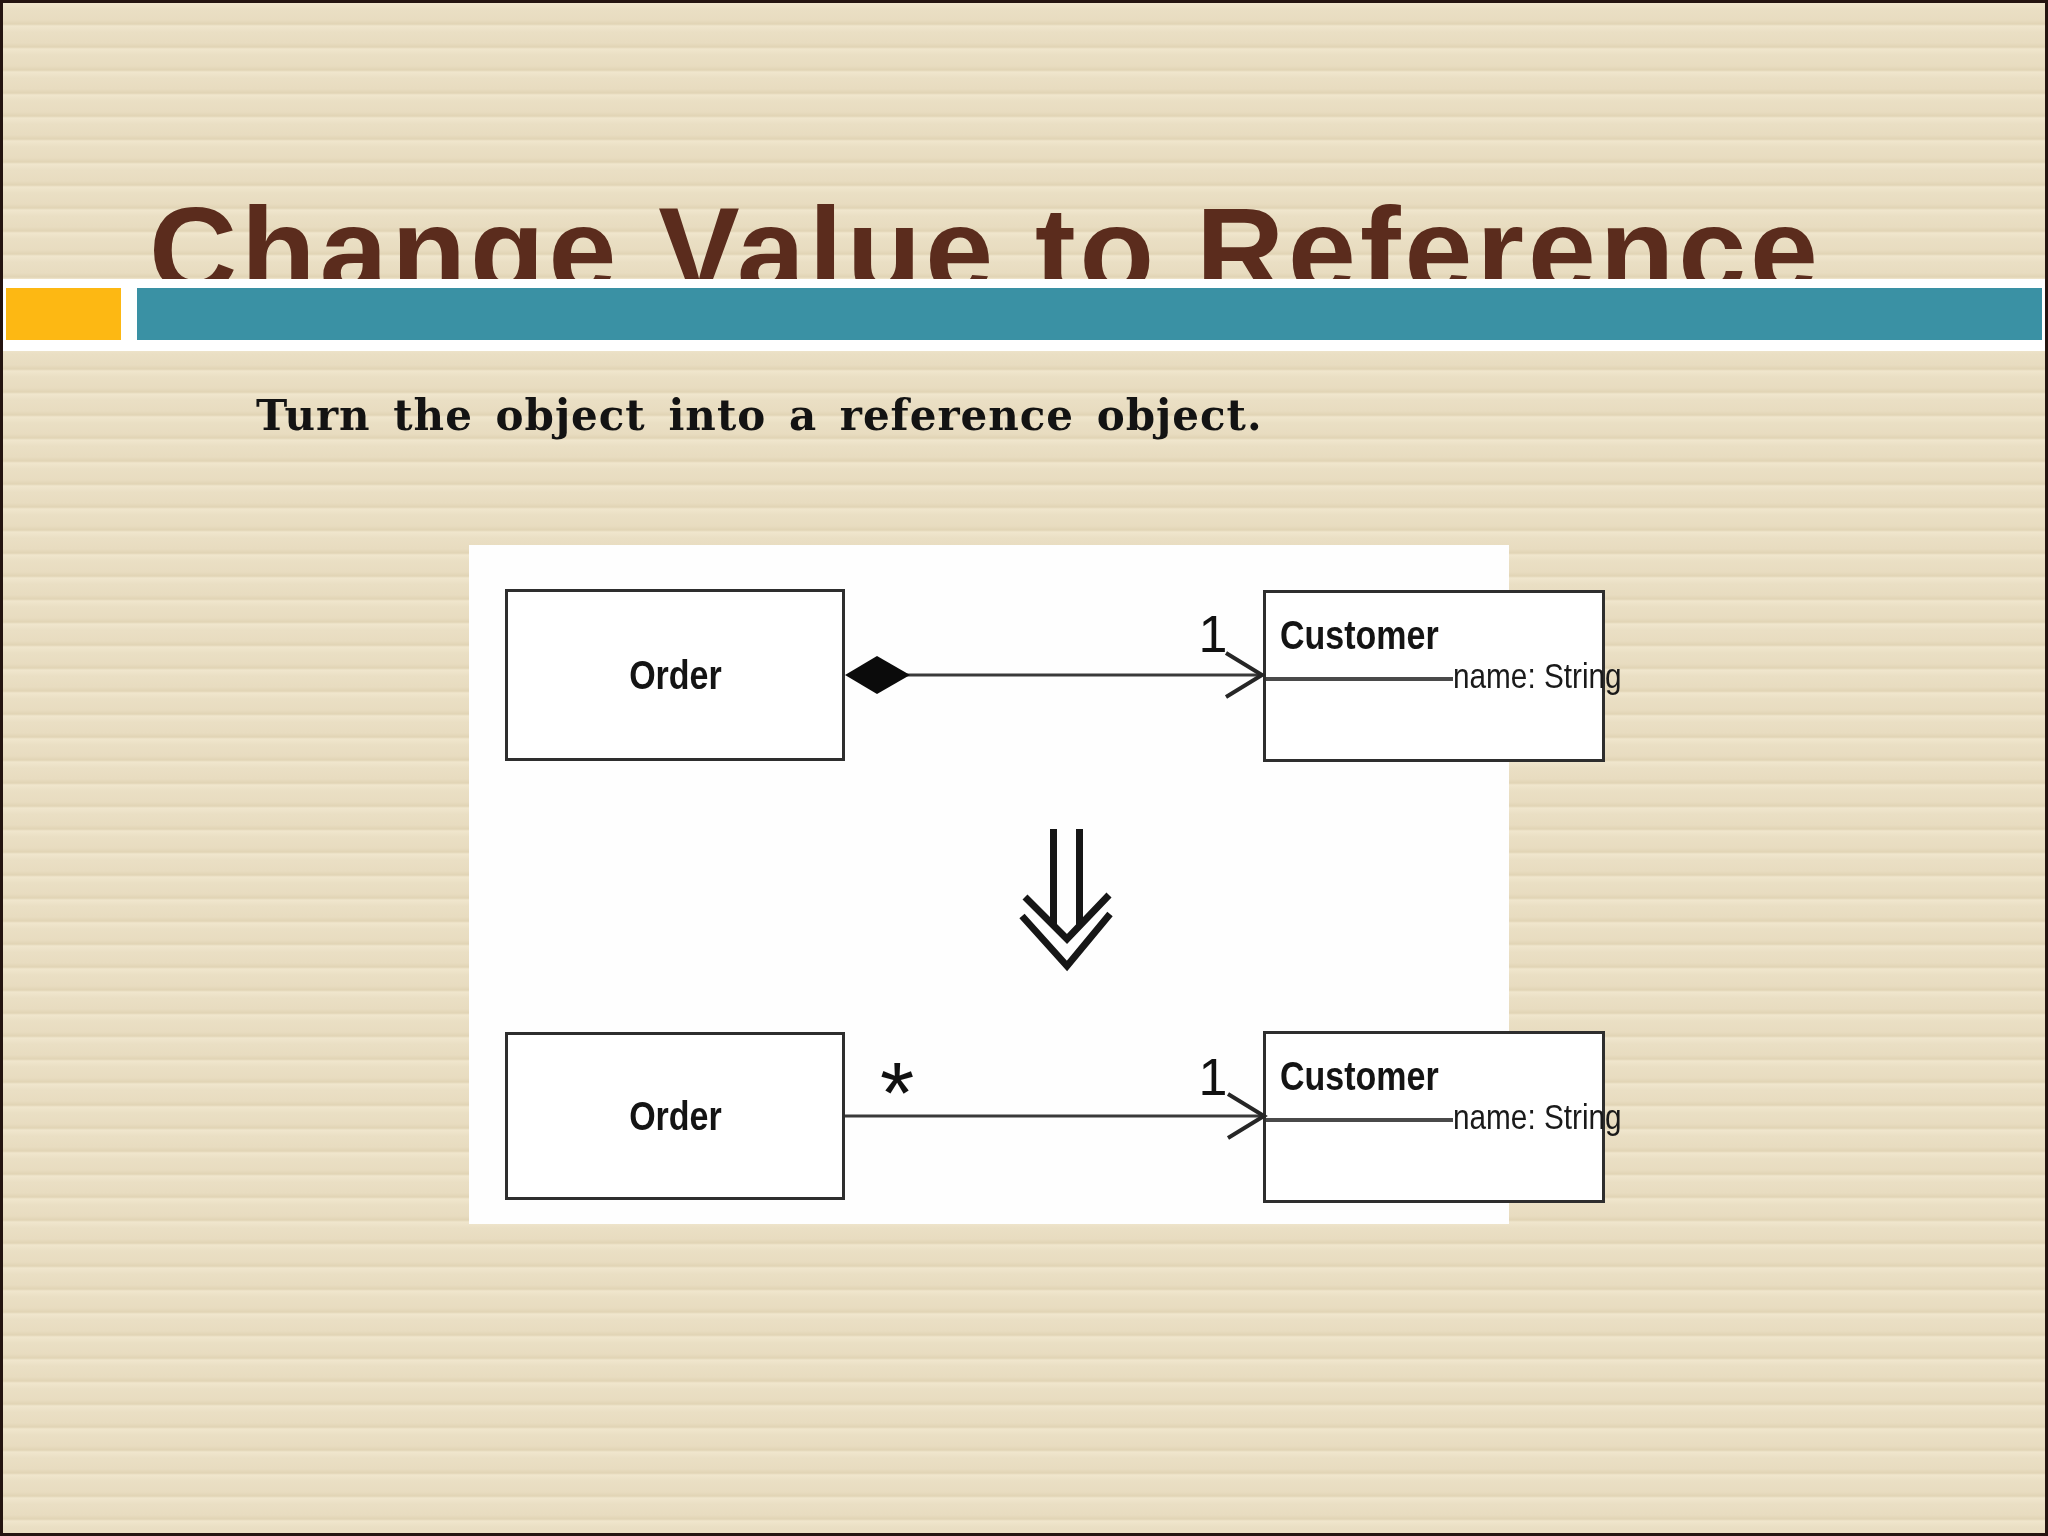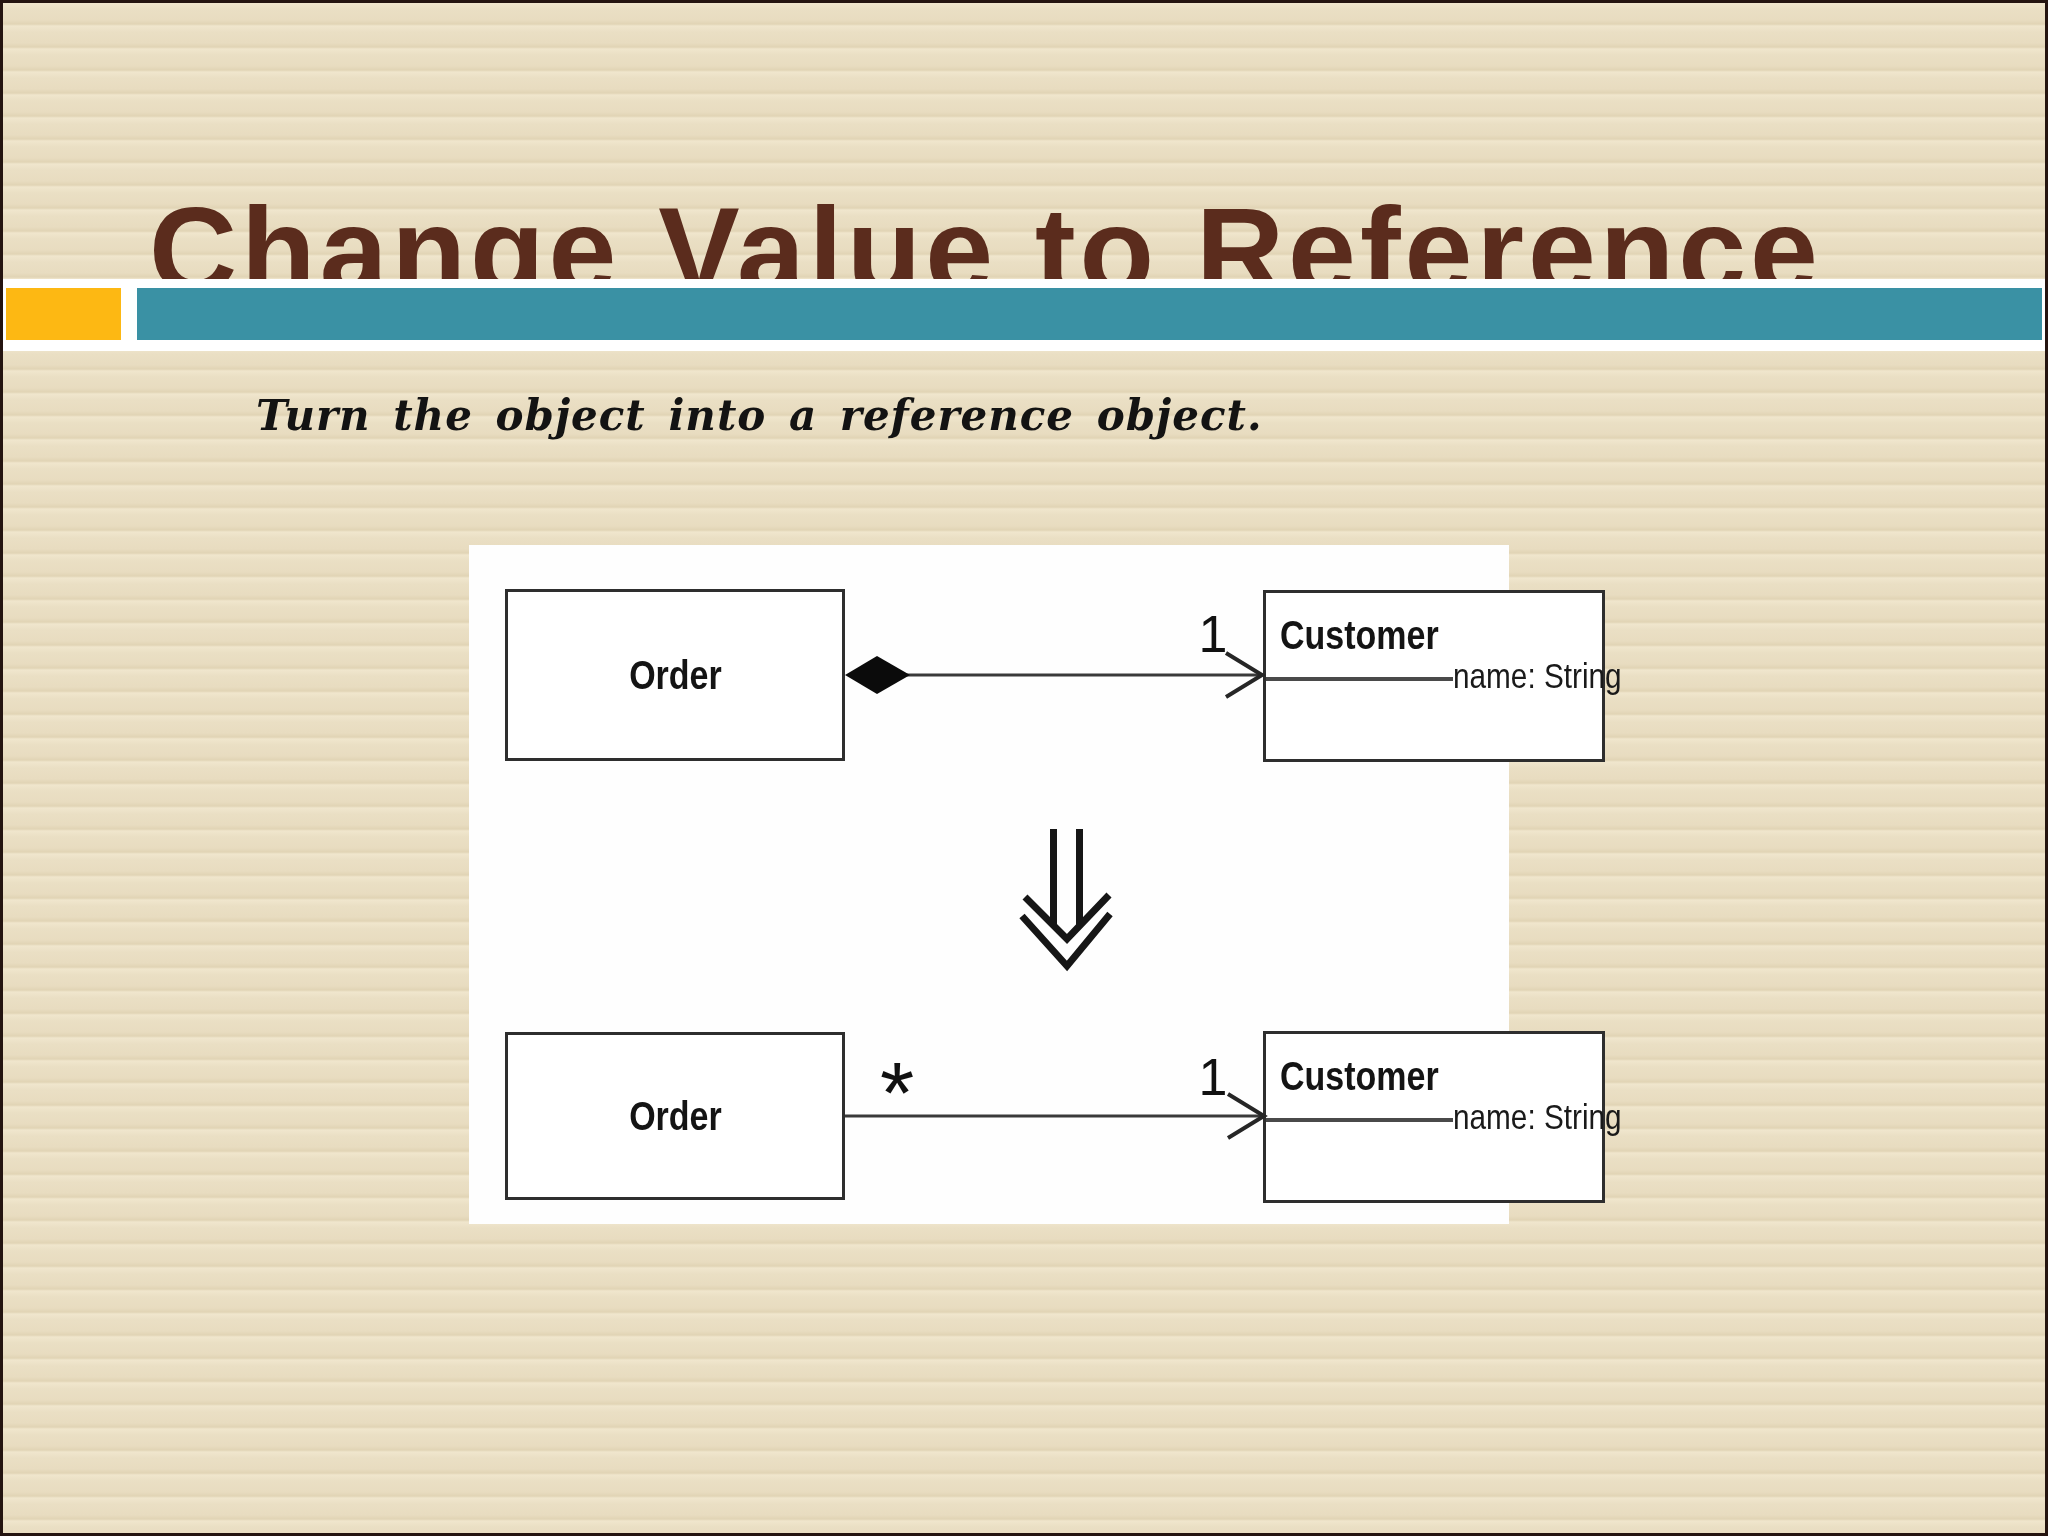--- a/index.html
+++ b/index.html
@@ -32,21 +32,21 @@
     position: absolute; left: 3px; top: 285px; width: 115px; height: 52px;
     background: #fdb813;
   }
   .bar-teal {
     position: absolute; left: 134px; right: 3px; top: 285px; height: 52px;
     background: #3a91a4;
   }
   .subtitle {
     position: absolute; left: 253px; top: 388px;
     font-family: "DejaVu Serif", serif;
-    font-style: italic; font-weight: bold;
+    font-weight: bold;
     font-size: 42px; color: #131313;
     letter-spacing: 1px; word-spacing: 7px;
     white-space: nowrap;
   }
   .panel {
     position: absolute; left: 466px; top: 542px;
     width: 1040px; height: 679px;
     background: #fefefe;
   }
   .uml-box {

